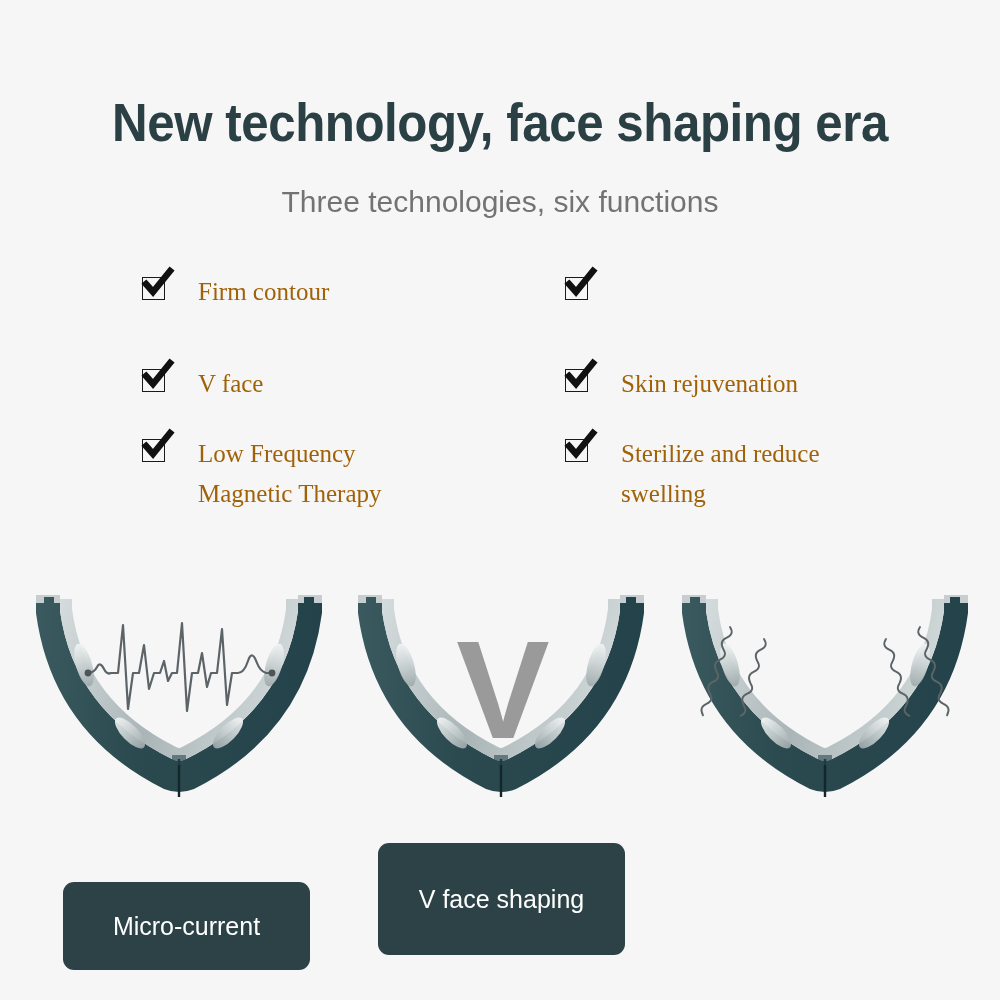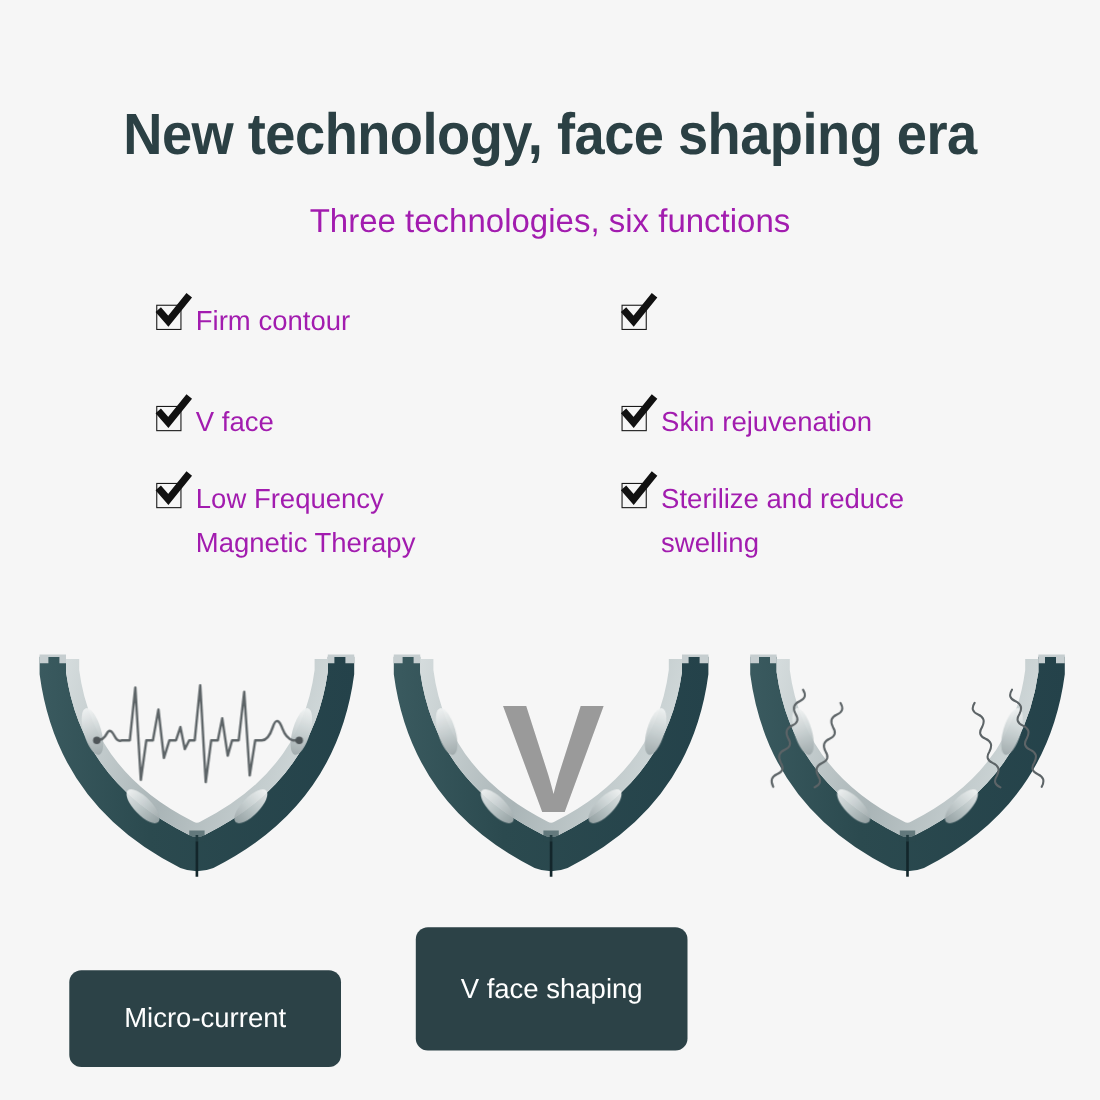--- a/index.html
+++ b/index.html
@@ -33,21 +33,21 @@
     white-space: nowrap;
   }
   .subhead {
     position: absolute;
     top: 183px;
     left: 0;
     width: 1000px;
     text-align: center;
     font-size: 30px;
     line-height: 38px;
-    color: #a21caf;
+    color: #737373;
     white-space: nowrap;
   }
 
   
   .features {
     position: absolute;
     top: 272px;
     left: 0;
     width: 1000px;
     height: 260px;
@@ -81,25 +81,26 @@
   }
   .checkbox svg {
     position: absolute;
     left: -1px;
     top: -9px;
     width: 32px;
     height: 30px;
     overflow: visible;
   }
   .feat-label {
-    margin-left: 13px;
+    margin-left: 33px;
     font-size: 25px;
     line-height: 40px;
-    color: #a21caf;
+    color: #a16207;
     white-space: pre-line;
+    font-family: Liberation Serif, serif;
   }
 
   
   .devices {
     position: absolute;
     top: 583px;
     left: 0;
     width: 1000px;
     height: 228px;
   }

